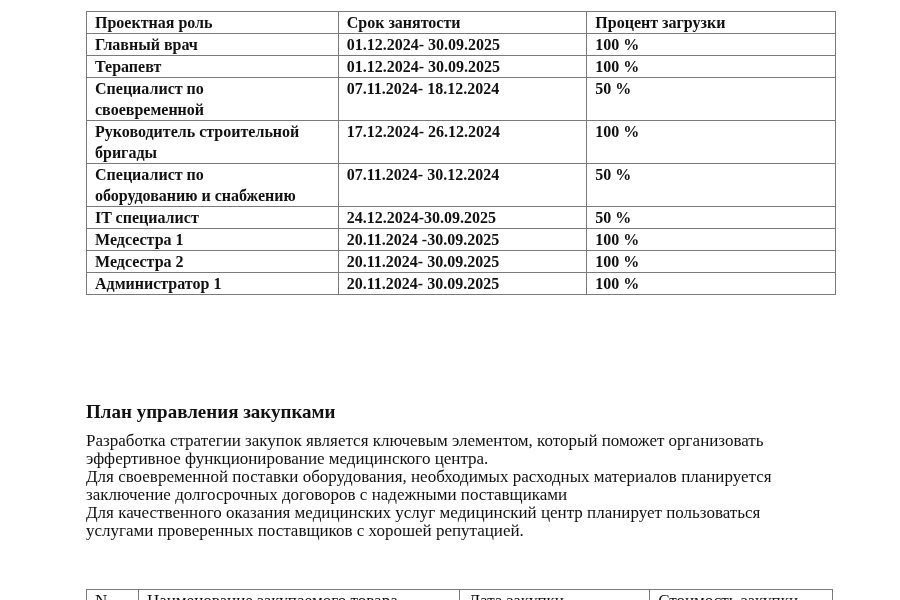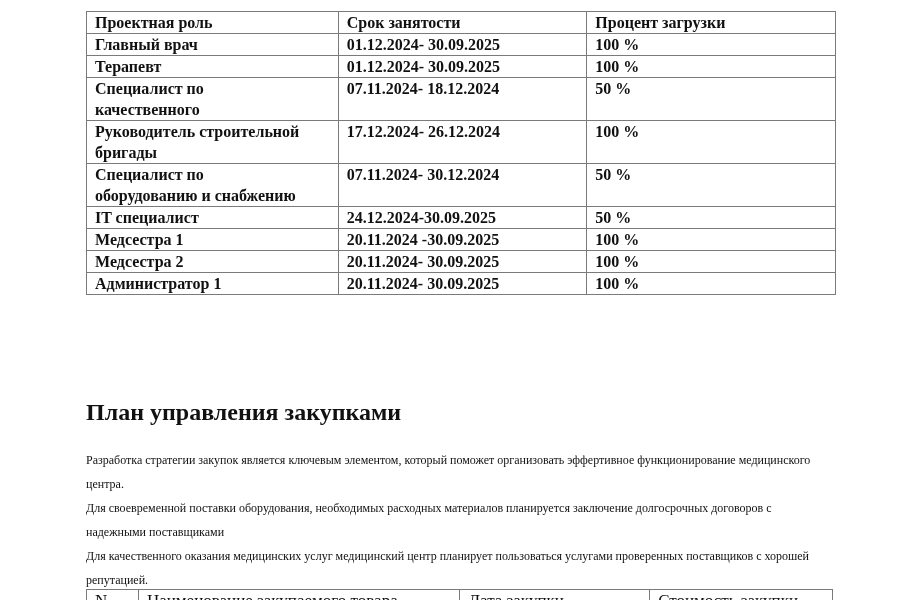--- a/index.html
+++ b/index.html
@@ -40,31 +40,31 @@
   table.roles col.c1 { width: 252px; }
   table.roles col.c2 { width: 249px; }
   table.roles col.c3 { width: 249px; }
   table.roles tr.single td, table.roles tr.single th { height: 21px; }
   table.roles tr.double td { height: 42px; }
 
   .heading {
     position: absolute;
     left: 86px;
     top: 400px;
-    font-size: 24px;
+    font-size: 19px;
     font-weight: bold;
     line-height: 24px;
   }
   .para {
     position: absolute;
     left: 86px;
-    top: 448px;
+    top: 432px;
     width: 740px;
-    font-size: 12px;
-    line-height: 24px;
+    font-size: 17px;
+    line-height: 18px;
   }
   .para p { margin: 0; }
 
   table.purchases {
     position: absolute;
     left: 86px;
     top: 589px;
     width: 747px;
     border-collapse: collapse;
     font-size: 17px;
@@ -106,21 +106,21 @@
       <td>100 %</td>
     </tr>
     <tr class="single">
       <td>Терапевт</td>
       <td>01.12.2024- 30.09.2025</td>
       <td>100 %</td>
     </tr>
     <tr class="double">
       <td>
         <div>Специалист по</div>
-        <div>качественного</div>
+        <div>своевременной</div>
       </td>
       <td>07.11.2024- 18.12.2024</td>
       <td>50 %</td>
     </tr>
     <tr class="double">
       <td>
         <div>Руководитель строительной</div>
         <div>бригады</div>
       </td>
       <td>17.12.2024- 26.12.2024</td>

